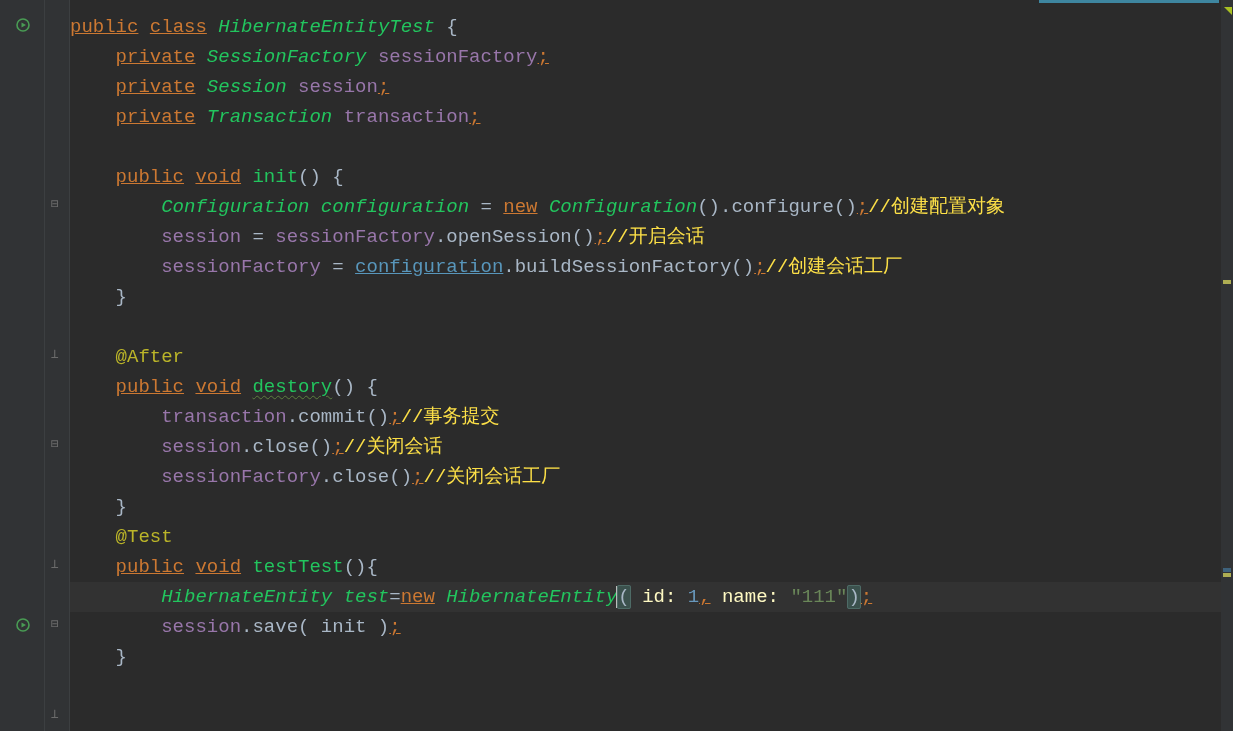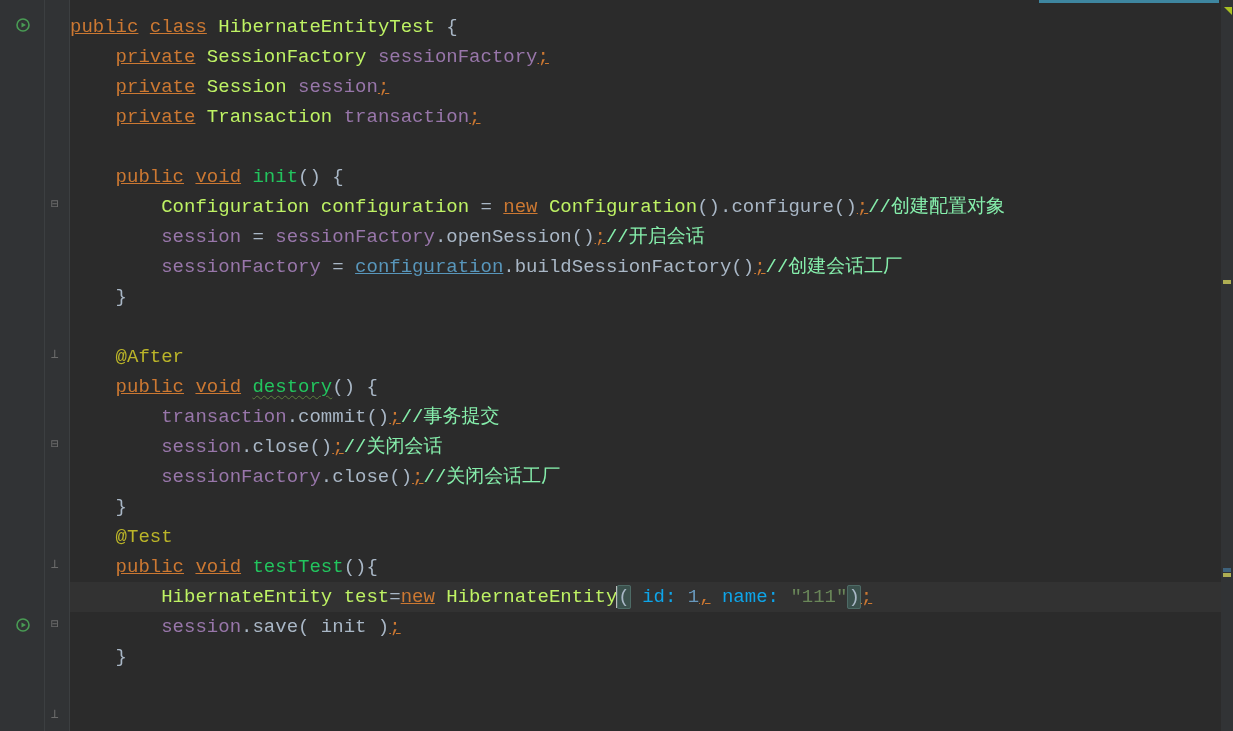--- a/index.html
+++ b/index.html
@@ -54,31 +54,31 @@
   .line {
     height: 30px;
     line-height: 30px;
     white-space: pre;
     padding-left: 0;
   }
   .line.current {
     background: #323232;
   }
   .kw { color: #cc7832; text-decoration: underline; }
-  .ident { color: #bef264; }
+  .ident { color: #22c55e; font-style: italic; }
   .fld { color: #9876aa; }
   .mname { color: #22c55e; }
   .anno { color: #bbb529; }
   .str { color: #6a8759; }
   .num { color: #6897bb; }
-  .comment { color: #86efac; margin-top: 44px; }
+  .comment { color: #fde047; margin-top: 44px; }
   .plain { color: #a9b7c6; }
   .link { color: #5896bb; text-decoration: underline; text-decoration-color: #5896bb; }
   .typo { text-decoration: underline wavy #5c7e3e; text-decoration-thickness: 1px; text-underline-offset: 3px; }
-  .hint { color: #0ea5e9; }
+  .hint { color: #fef9c3; }
   .paren-match { background: #3b514d; border: 1px solid #4e6b66; border-radius: 2px; }
   .caret {
     display:inline-block;
     width:2px;
     height:22px;
     background:#bbbbbb;
     vertical-align:middle;
     margin-left:-1px;
     margin-right:-1px;
   }

